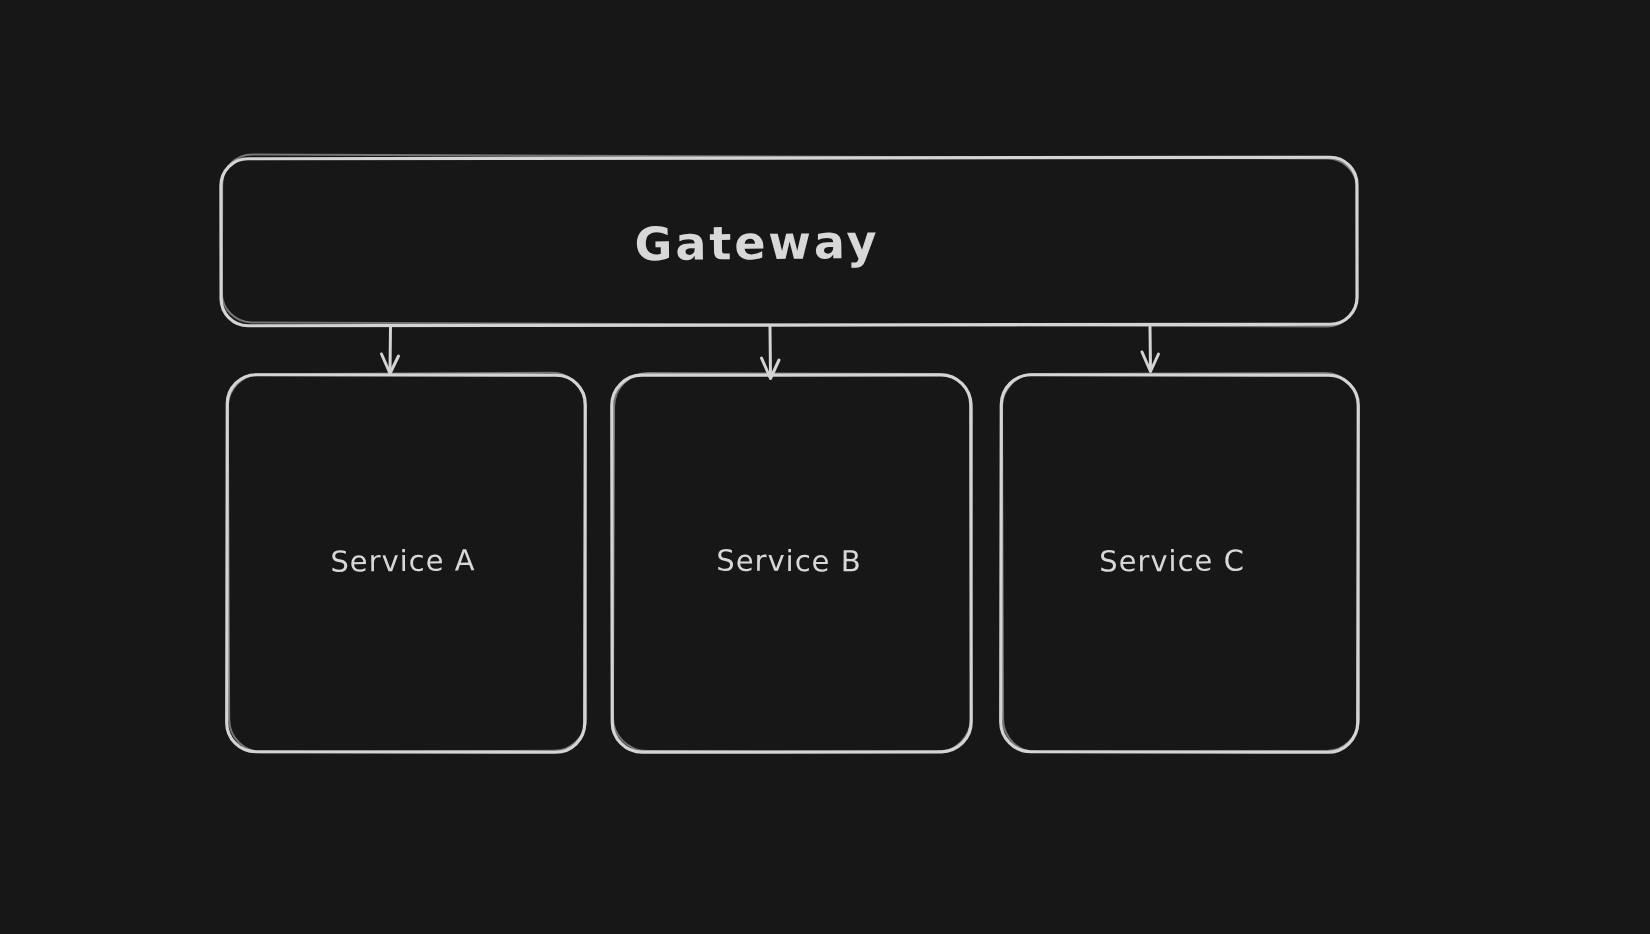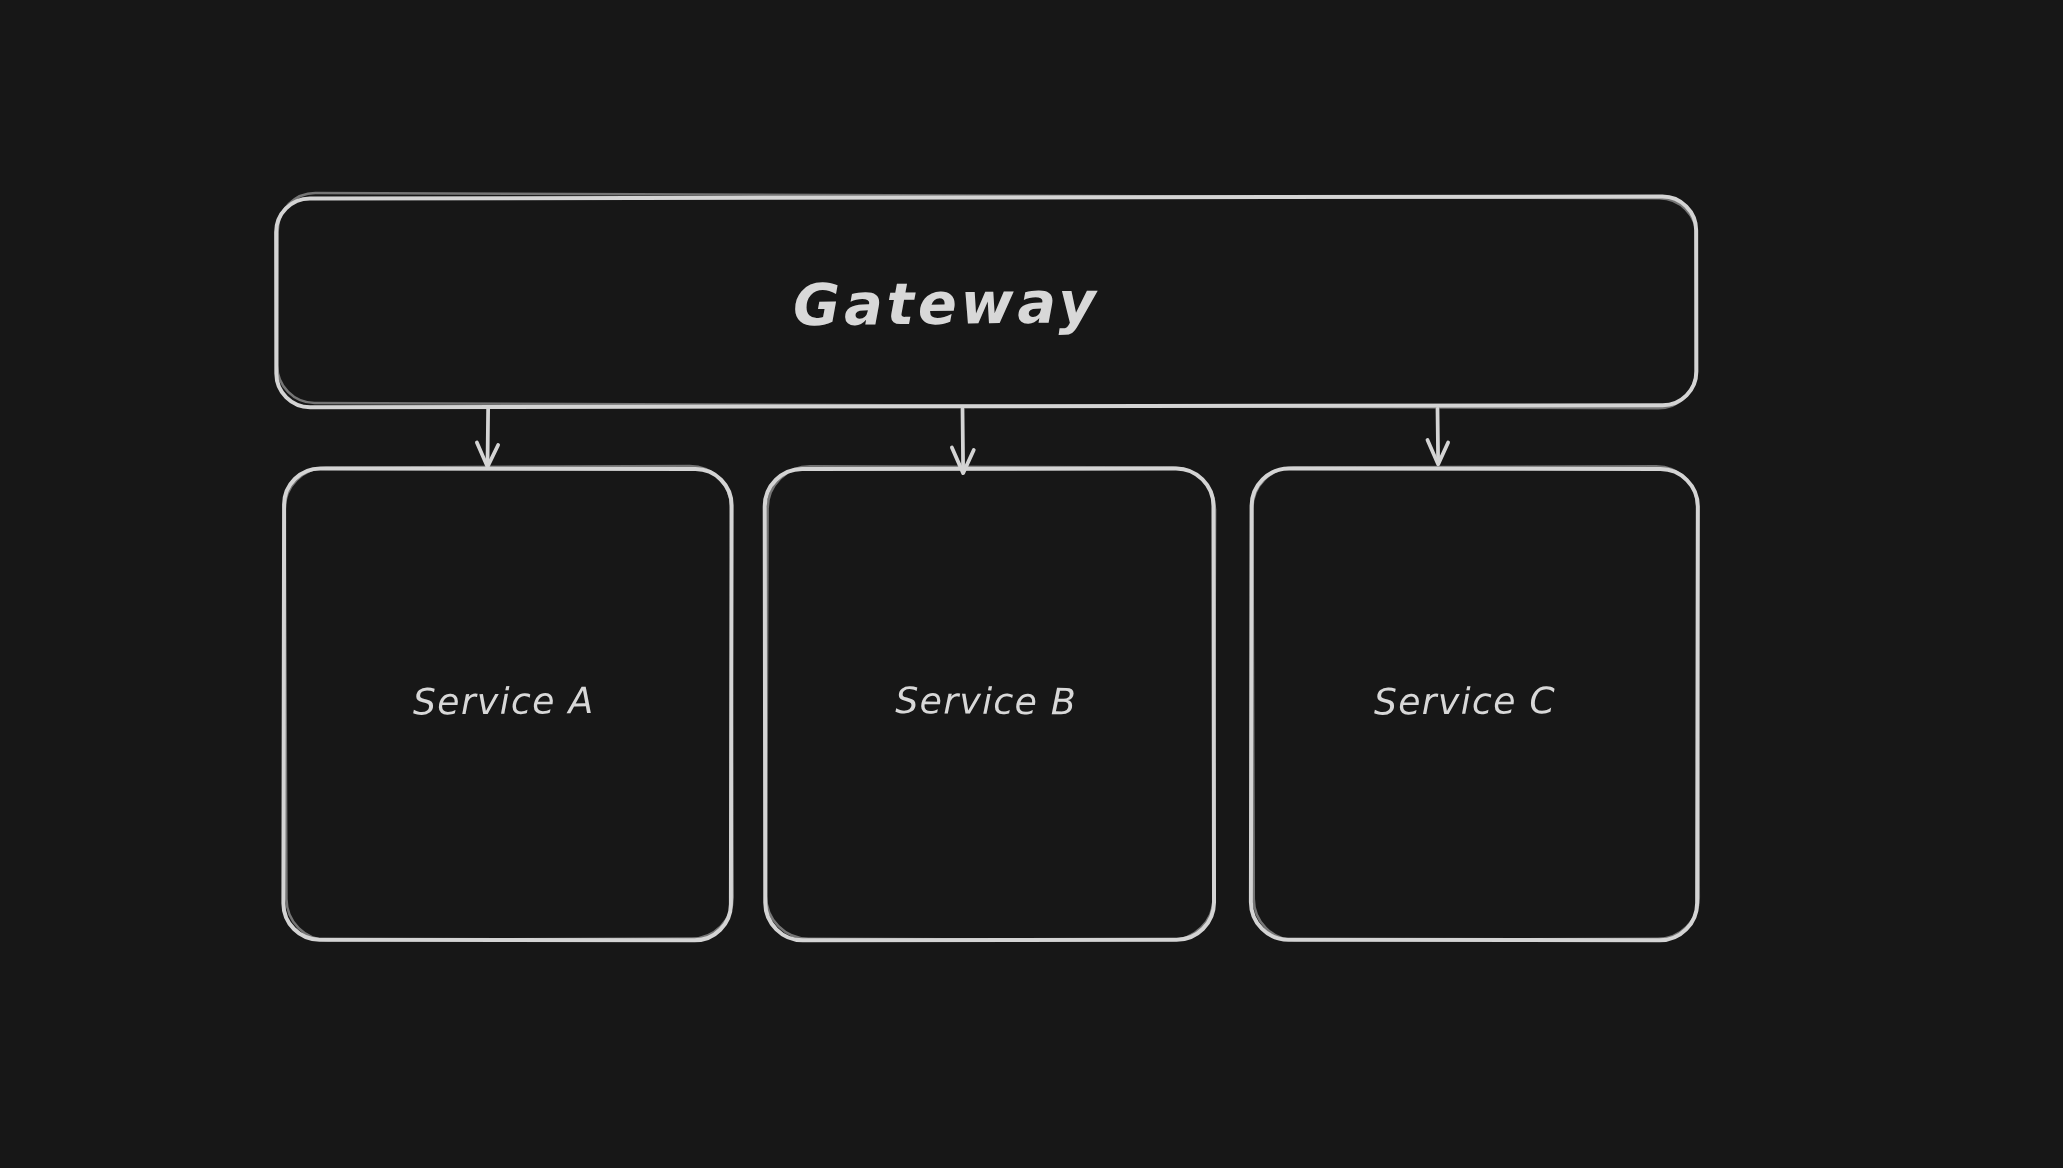--- a/index.html
+++ b/index.html
@@ -11,21 +11,20 @@
     width: 1650px;
     height: 934px;
     overflow: hidden;
     font-family: "DejaVu Sans", sans-serif;
   }
   .canvas {
     position: relative;
     width: 1500px;
     height: 934px;
     background: var(--bg, #171717);
-    font-style: italic;
   }
   svg { display: block; }
   .box {
     fill: none;
     stroke: var(--stroke, #d4d4d4);
     stroke-width: 3.2;
   }
   .box-pass2 {
     fill: none;
     stroke: var(--stroke, #d4d4d4);

